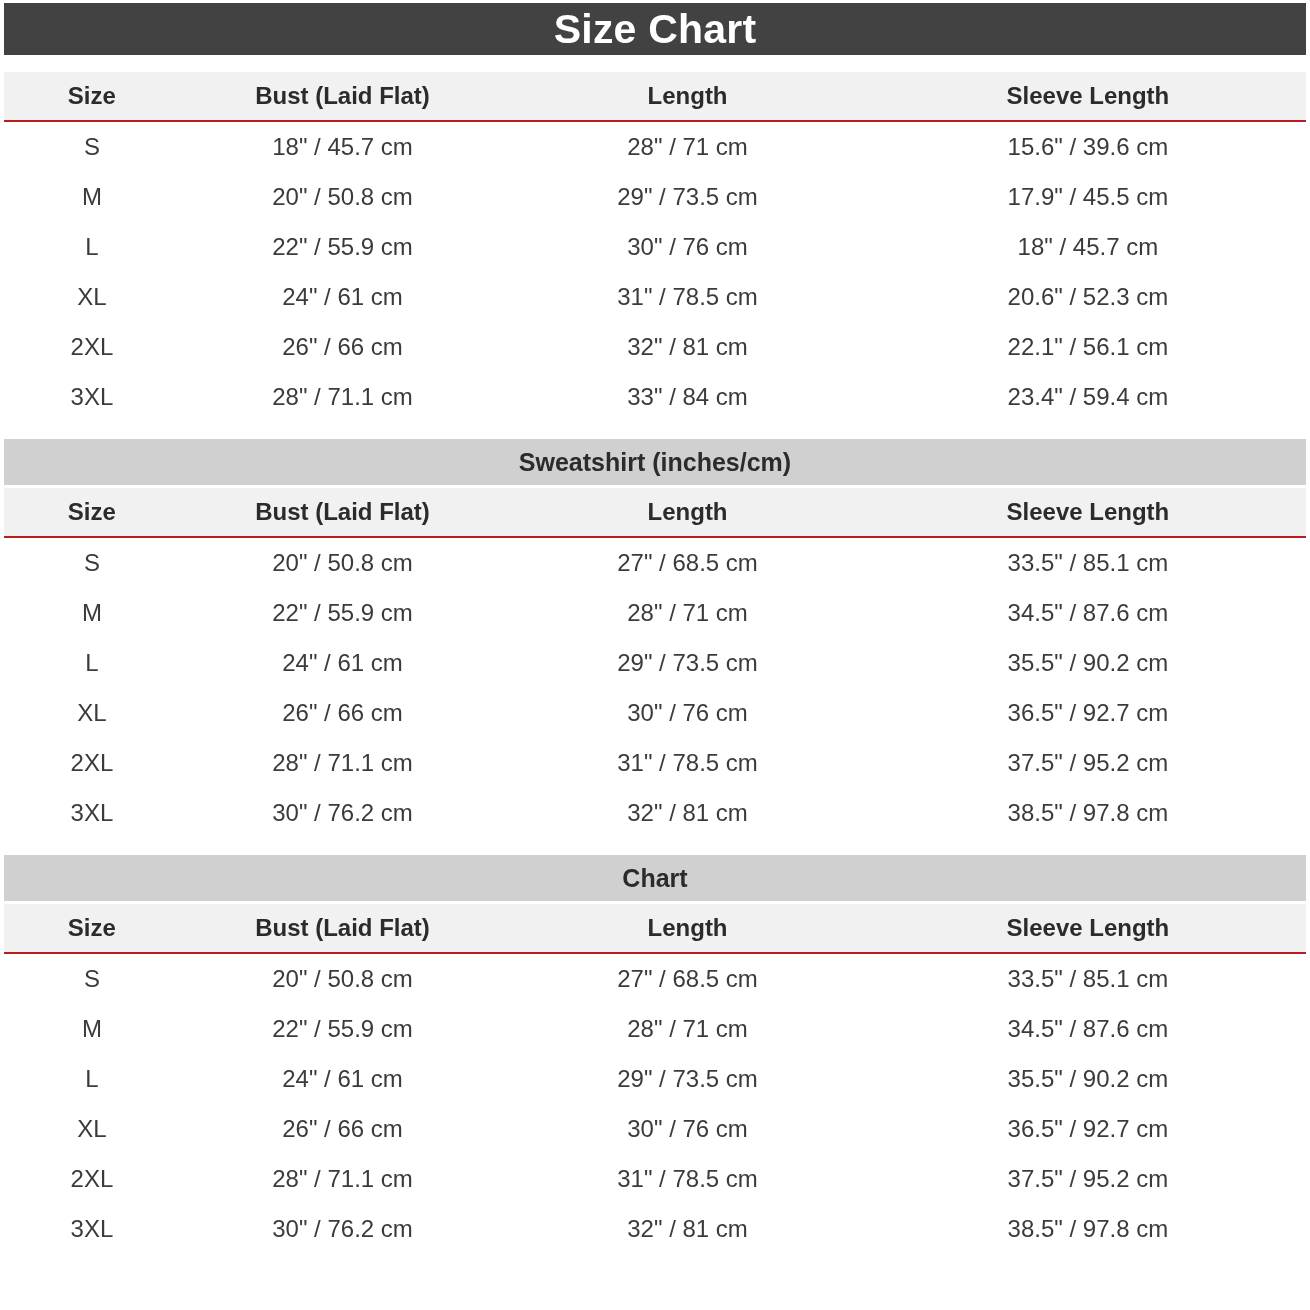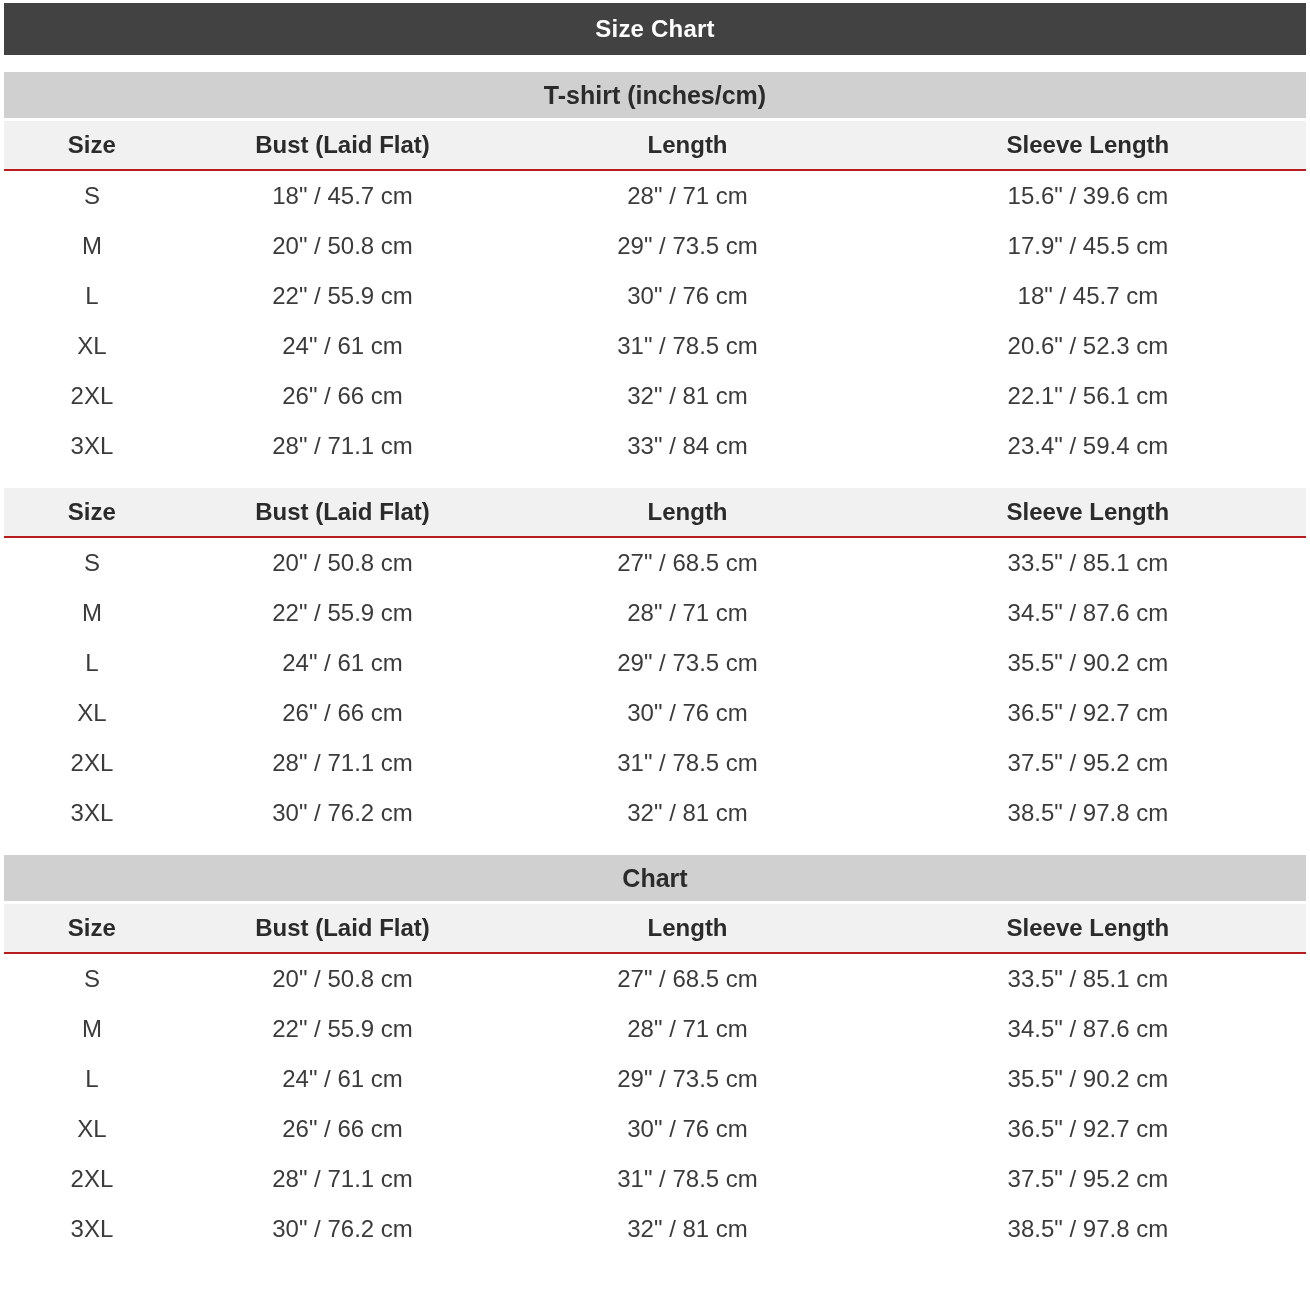--- a/index.html
+++ b/index.html
@@ -15,21 +15,21 @@
     width: 1302px;
     padding: 3px 4px 0 4px;
   }
   .banner {
     background: var(--banner-bg, #424242);
     color: var(--banner-text, #ffffff);
     height: 52px;
     display: flex;
     align-items: center;
     justify-content: center;
-    font-size: 24px;
+    font-size: 41px;
     font-weight: bold;
     letter-spacing: 0.2px;
   }
   .section {
     margin-top: 17px;
   }
   .band {
     background: var(--section-band-bg, #d0d0d0);
     height: 46px;
     display: flex;
@@ -69,21 +69,20 @@
     white-space: nowrap;
   }
 </style>
 </head>
 <body>
 
 <div class="page">
   <div class="banner">Size Chart</div>
   <div>
   <div class="section">
-    <div class="band">T-shirt (inches/cm)</div>
     <table>
       <colgroup>
         <col class="c0">
             <col class="c1">
             <col class="c2">
             <col class="c3">
       </colgroup>
       <thead>
         <tr>
               <th>Size</th>
@@ -127,20 +126,21 @@
               <td>3XL</td>
               <td>28" / 71.1 cm</td>
               <td>33" / 84 cm</td>
               <td>23.4" / 59.4 cm</td>
             </tr>
           </tbody>
     </table>
   </div>
 
   <div class="section">
+    <div class="band">Sweatshirt (inches/cm)</div>
     <table>
       <colgroup>
         <col class="c0">
             <col class="c1">
             <col class="c2">
             <col class="c3">
       </colgroup>
       <thead>
         <tr>
               <th>Size</th>

